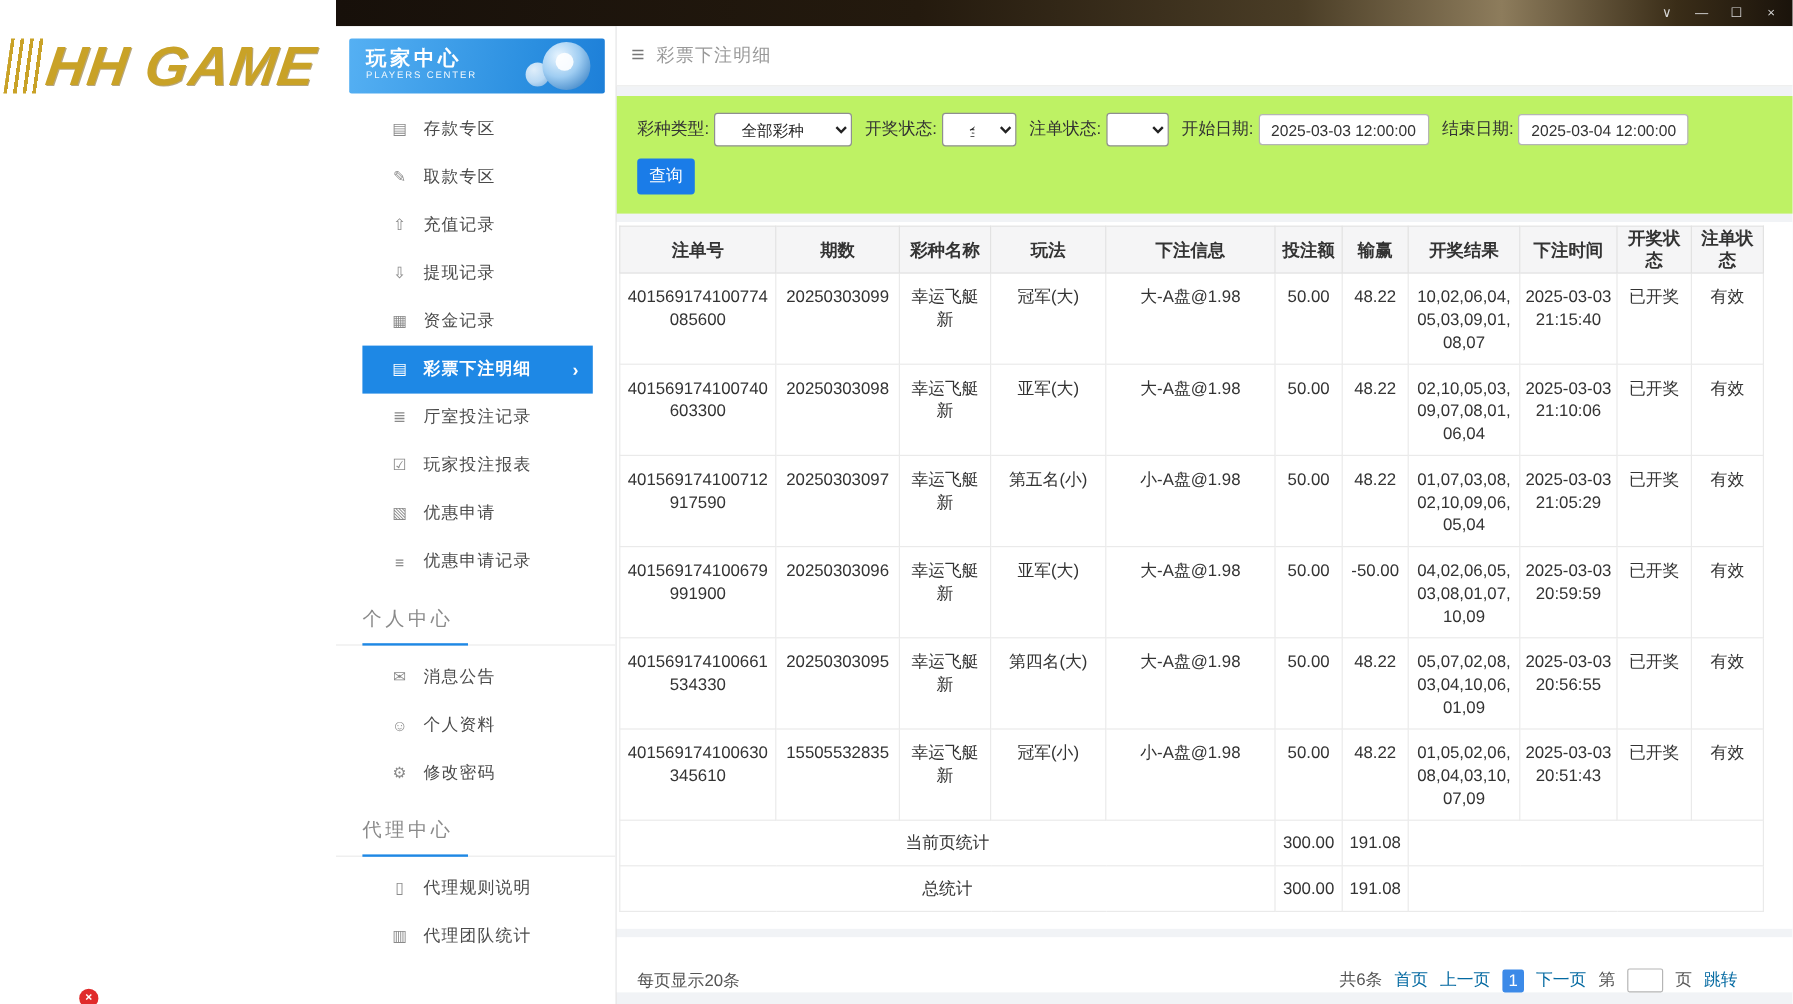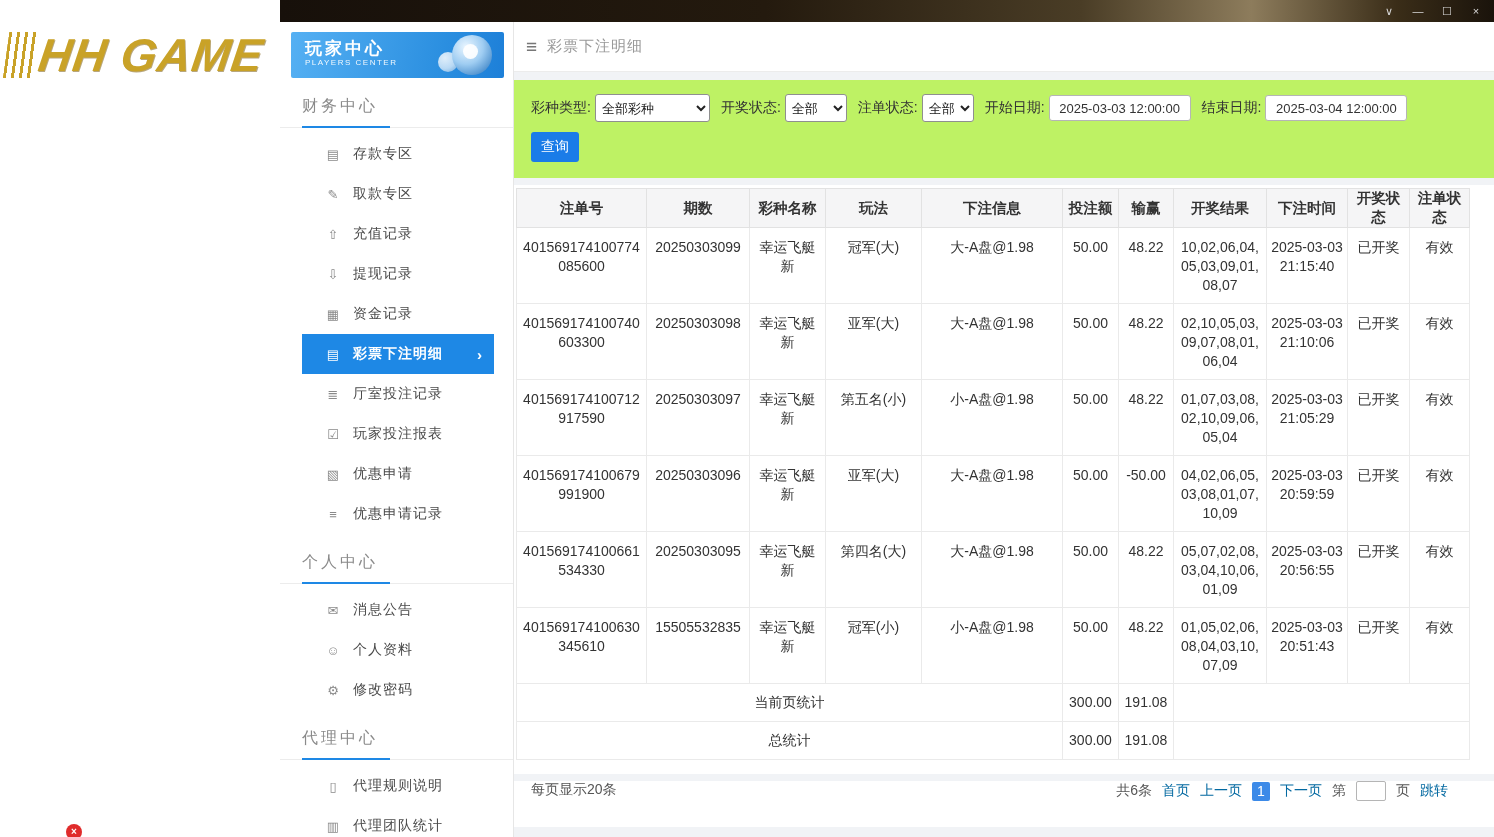--- a/index.html
+++ b/index.html
@@ -58,37 +58,37 @@
   .topbar { height:50px; flex:0 0 50px; background:#fff; border-bottom:1px solid #ececec;
      display:flex; align-items:center; gap:10px; padding-left:12px; }
   .topbar-menu-icon { font-size:19px; color:#777; cursor:pointer; }
   .topbar-title { font-size:15px; color:#999; letter-spacing:1px; }
 
   .filter-card { background:#bef264; margin-top:8px; padding:14px 17px 16px; }
   .filter-row { display:flex; align-items:center; gap:4px; font-size:14px; color:#333; white-space:nowrap; }
   .f-label { margin-left:7px; }
   .f-label:first-child { margin-left:0; }
   select { height:28px; border:1px solid #8f8f8f; border-radius:3px; background:#fff; font-size:13px;
-     padding:0 2px; font-family:inherit; color:#222; }
+     padding:0 18px; font-family:inherit; color:#222; }
   .sel-lottery { width:115px; }
   .sel-draw { width:62px; }
   .sel-bet { width:52px; }
   .date-input { width:142px; height:26px; border:1px solid #b5b5b5; border-radius:3px; font-size:13px;
      text-align:center; color:#333; font-family:inherit; }
   .search-btn { margin-top:10px; width:48px; height:30px; background:#1a7ce8; border:none; border-radius:3px;
      color:#fff; font-size:14px; cursor:pointer; font-family:inherit; }
 
   .table-card { background:#fff; margin-top:7px; padding:3px 26px 14px 2px; }
   table { border-collapse:collapse; table-layout:fixed; width:953px; font-size:14px; color:#333; }
   th { background:#f5f5f6; border:1px solid #e2e2e2; height:38px; font-weight:bold; font-size:14.5px; padding:0 2px; }
   td { border:1px solid #eaeaea; text-align:center; vertical-align:top; padding:10px 4px 8px;
      word-break:break-all; line-height:19px; height:76px; }
   tr.summary-row td { vertical-align:middle; height:38px; padding:4px; }
 
-  .pagination-card { background:#fff; margin-top:7px; height:46px; flex:0 0 46px; display:flex; align-items:flex-start;
+  .pagination-card { background:#fff; margin-top:7px; height:46px; flex:0 0 46px; display:flex; align-items:flex-end;
      justify-content:space-between; padding:0 46px 0 17px; font-size:14px; color:#555; }
   .pg-right { display:flex; align-items:center; gap:10px; }
   .pg-link { color:#0369a1; cursor:pointer; }
   .pg-current { background:#3c8ae8; color:#fff; min-width:18px; height:19px; line-height:19px; text-align:center;
      border-radius:2px; padding:0 4px; cursor:pointer; }
   .pg-input { width:30px; height:20px; border:1px solid #b5b5b5; border-radius:2px; font-family:inherit; }
 </style>
 </head>
 <body>
 
@@ -115,23 +115,20 @@
 
       <aside class="sidebar">
         <div class="sidebar-header">
           <div class="sh-title">玩家中心</div>
           <div class="sh-sub">PLAYERS CENTER</div>
           <div class="ball-small"></div>
           <div class="ball-big"></div>
         </div>
         <nav>
   <div class="sidebar-section">
-    <div class="section-head">
-      <span class="section-title">财务中心</span>
-    </div>
     <div class="section-items">
   <div class="menu-item">
     <span class="mi-icon">▤</span>
     <span class="mi-label">存款专区</span>
 
   </div>
 
   <div class="menu-item">
     <span class="mi-icon">✎</span>
     <span class="mi-label">取款专区</span>

